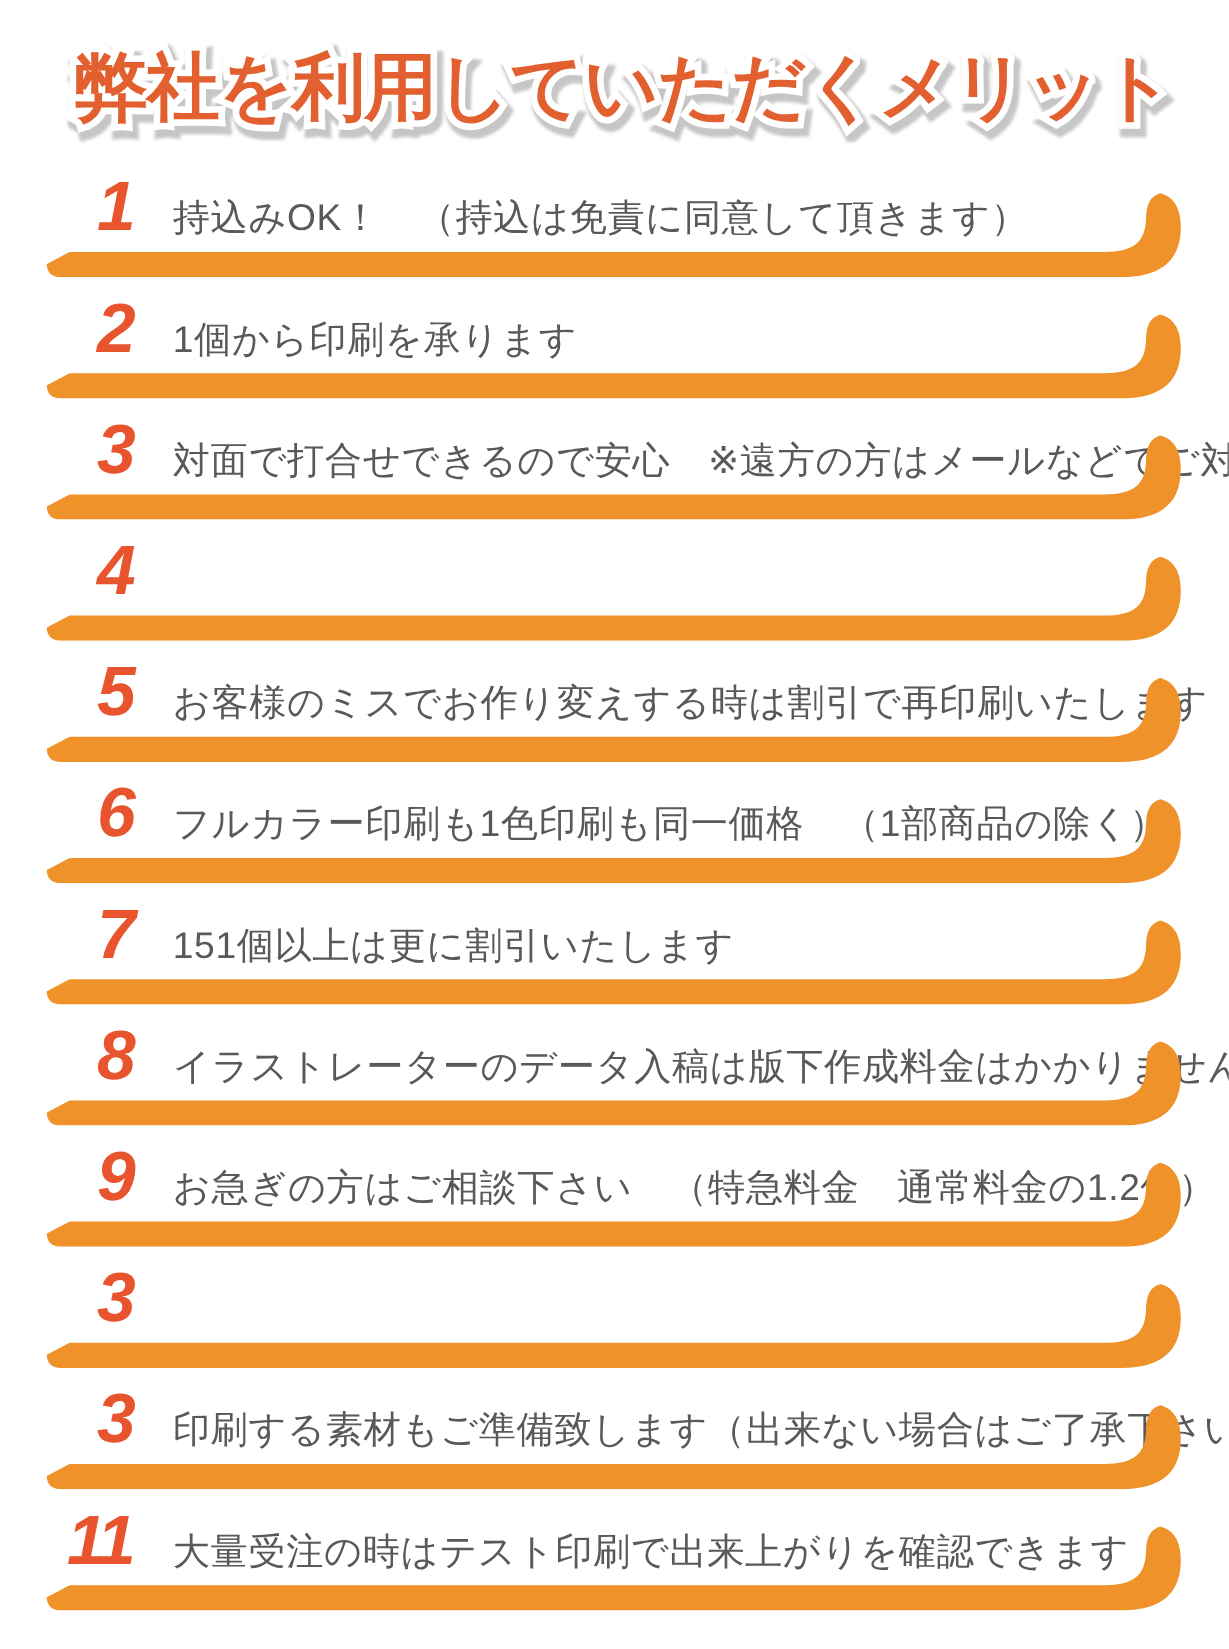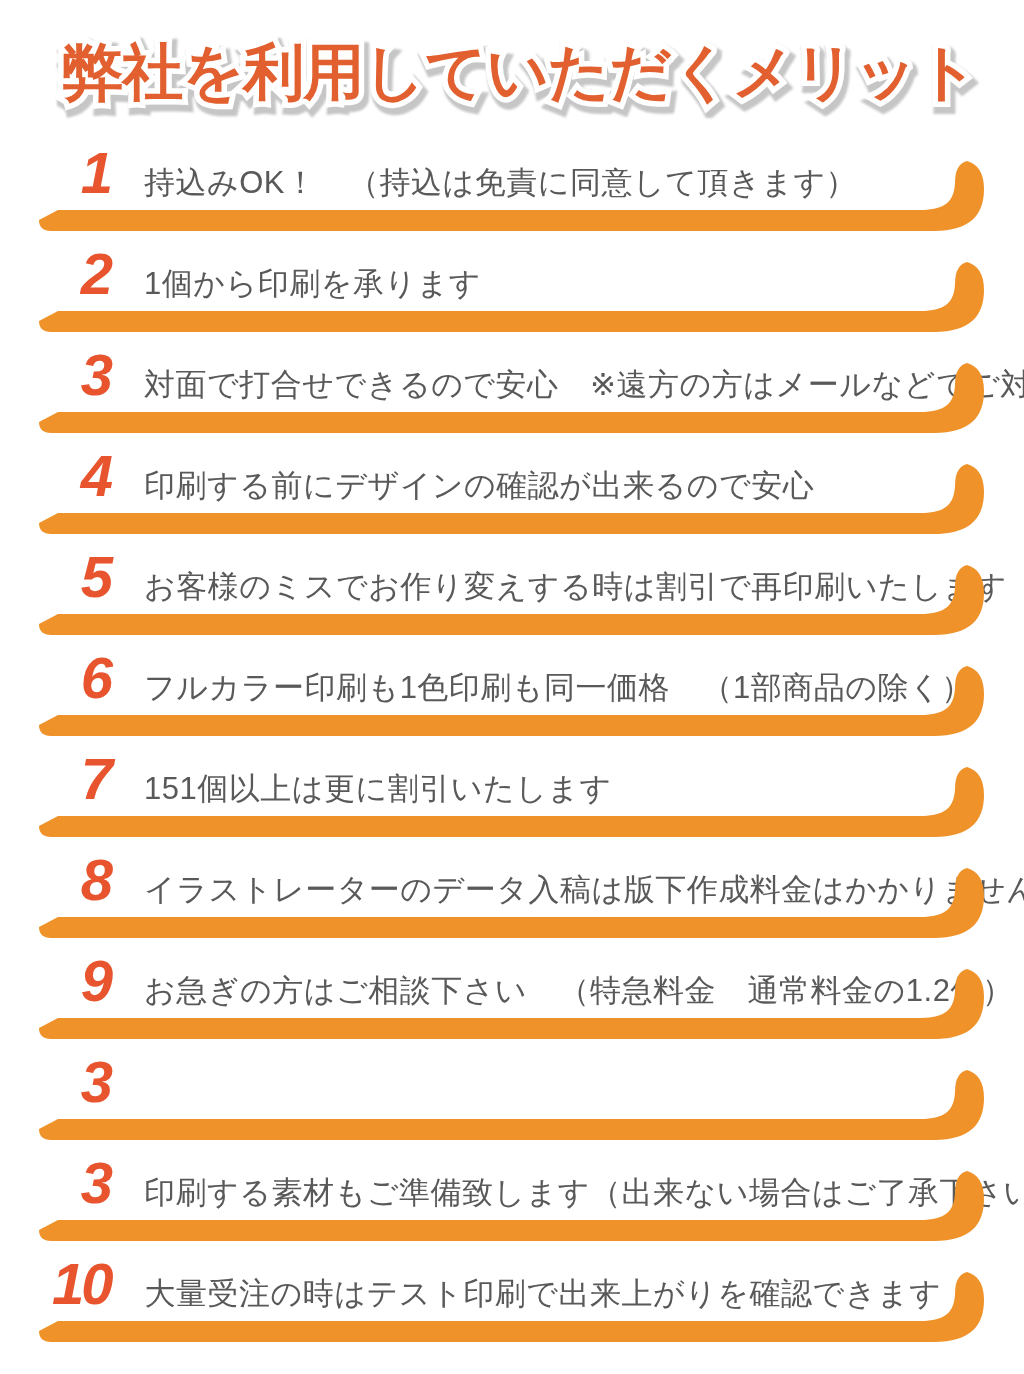--- a/index.html
+++ b/index.html
@@ -155,21 +155,20 @@
                C 946 56 932 72 896 72
                L 13 72
                C 5 72 1 68 1 61
                Z"></path>
     </svg>
   </div>
 
   <div class="item">
     <div class="row">
       <div class="num">4</div>
-      <div class="txt">印刷する前にデザインの確認が出来るので安心</div>
     </div>
     <svg class="swoosh" viewBox="0 0 950 72" preserveAspectRatio="none" aria-hidden="true">
       <path d="M 20 51
                L 882 51
                C 908 51 916 42 917 24
                C 917 11 921 4 929 2
                C 940 5 946 14 946 30
                C 946 56 932 72 896 72
                L 13 72
                C 5 72 1 68 1 61
@@ -297,21 +296,21 @@
                C 940 5 946 14 946 30
                C 946 56 932 72 896 72
                L 13 72
                C 5 72 1 68 1 61
                Z"></path>
     </svg>
   </div>
 
   <div class="item">
     <div class="row">
-      <div class="num">10</div>
+      <div class="num">11</div>
       <div class="txt">大量受注の時はテスト印刷で出来上がりを確認できます</div>
     </div>
     <svg class="swoosh" viewBox="0 0 950 72" preserveAspectRatio="none" aria-hidden="true">
       <path d="M 20 51
                L 882 51
                C 908 51 916 42 917 24
                C 917 11 921 4 929 2
                C 940 5 946 14 946 30
                C 946 56 932 72 896 72
                L 13 72

